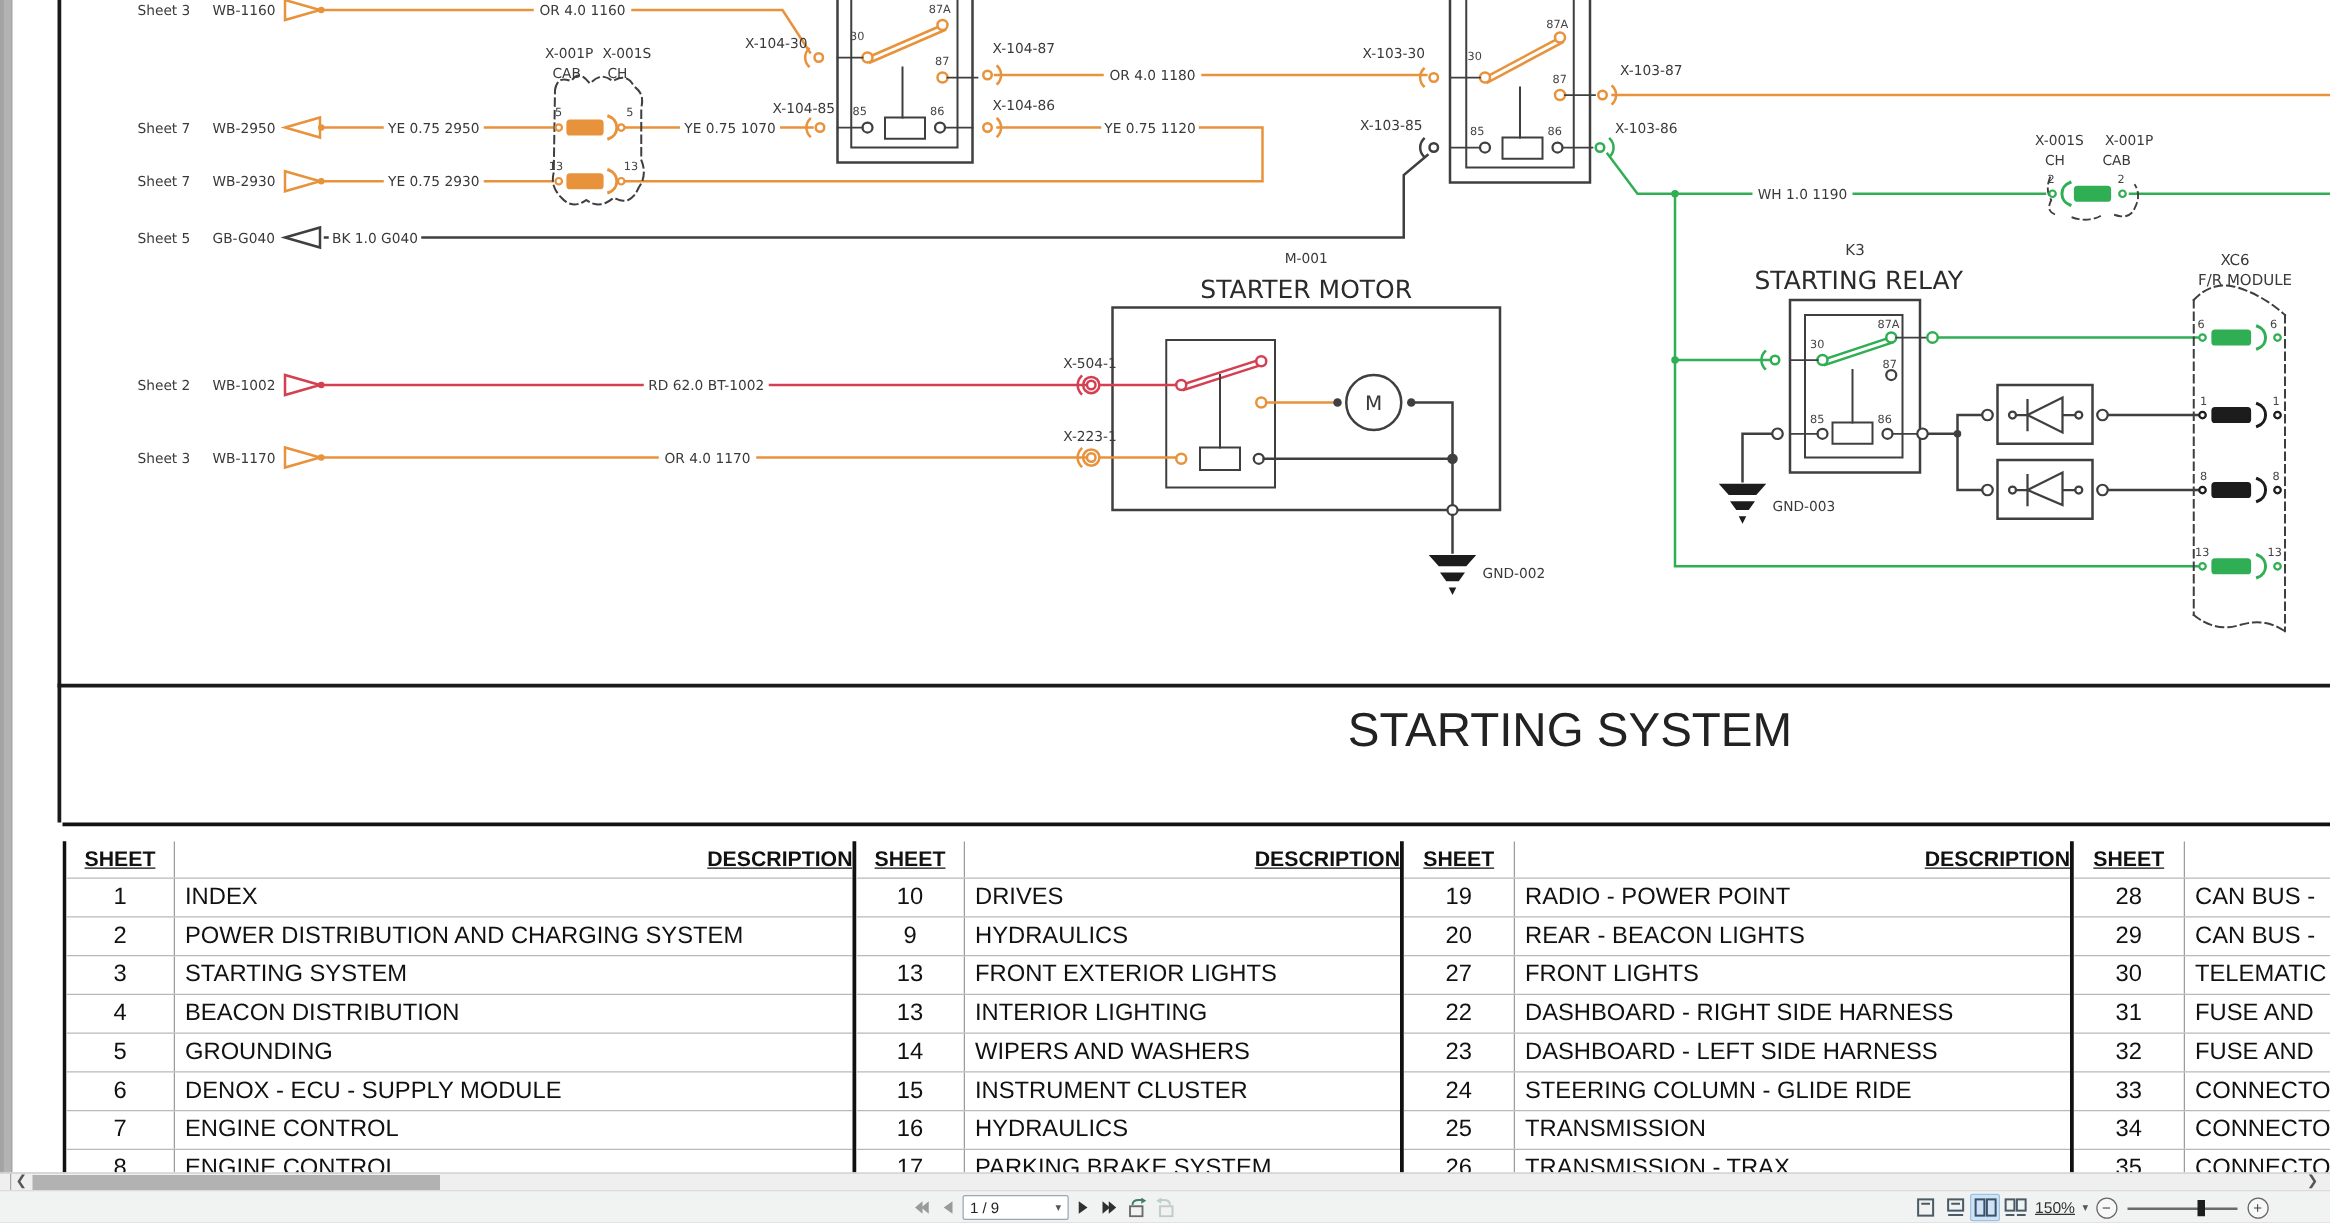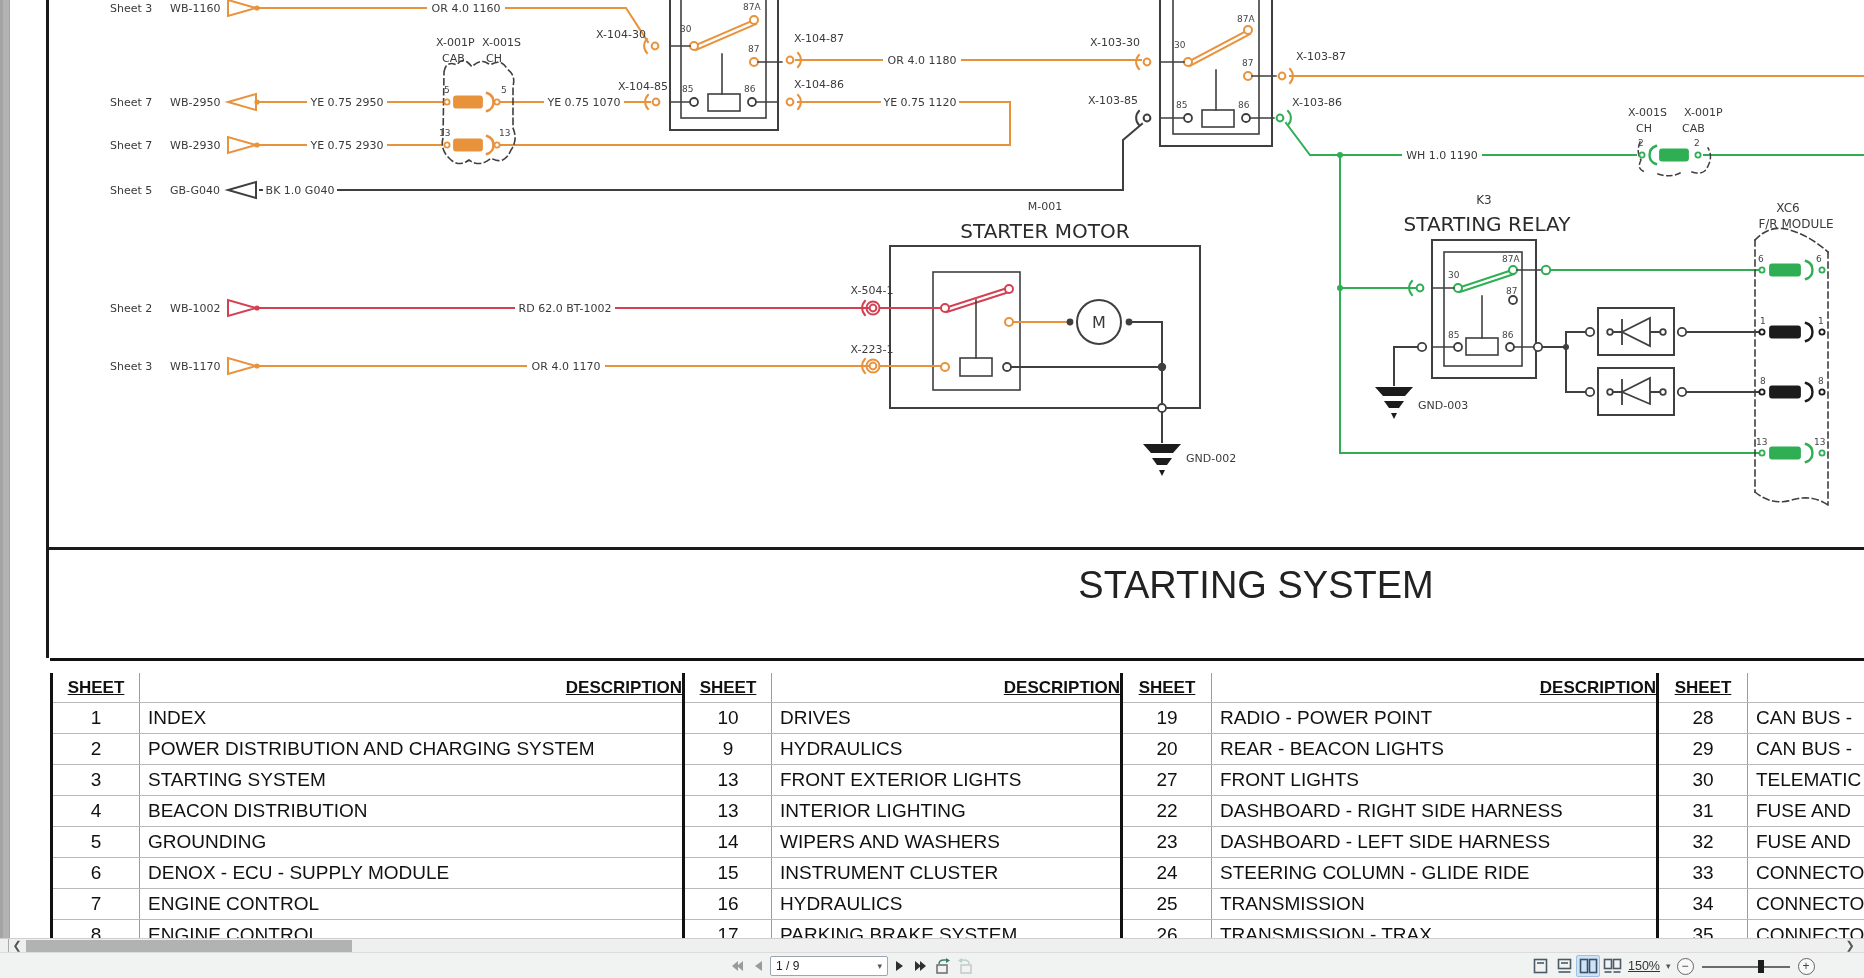--- a/index.html
+++ b/index.html
@@ -33,21 +33,21 @@
   #hscroll{position:absolute;left:0;top:938px;width:1864px;height:14px;background:#efefef;border-top:1px solid #cfcfcf;}
   #hscroll .larrow{position:absolute;left:8px;top:0;width:16px;height:14px;color:#555;font-size:11px;
     line-height:13px;text-align:center;border-left:1px solid #aaa;cursor:pointer;}
   #hscroll .rarrow{position:absolute;right:6px;top:0;width:16px;height:14px;color:#555;font-size:11px;
     line-height:13px;text-align:center;cursor:pointer;}
   #hscroll .thumb{position:absolute;left:26px;top:1px;width:326px;height:12px;background:#b2b2b2;}
   
   #toolbar{position:absolute;left:0;top:952px;width:1864px;height:26px;background:#f1f2f2;border-top:1px solid #dcdcdc;}
   .tb{position:absolute;top:3px;height:20px;display:flex;align-items:center;}
   .navbtn{width:22px;height:20px;display:flex;align-items:center;justify-content:center;cursor:pointer;}
-  #page-box{width:118px;height:20px;background:#fff;border:1px solid #9aa7b3;border-radius:2px;
+  #page-box{width:85px;height:20px;background:#fff;border:1px solid #9aa7b3;border-radius:2px;
     font-size:12px;color:#222;display:flex;align-items:center;padding:0 5px;box-sizing:border-box;cursor:text;}
   #page-box .val{flex:1;text-align:left;}
   #page-box .caret{color:#555;font-size:9px;}
   .viewicon{width:22px;height:20px;display:flex;align-items:center;justify-content:center;cursor:pointer;}
   .layicon{width:24px;height:22px;display:flex;align-items:center;justify-content:center;border-radius:2px;cursor:pointer;}
   .layicon.active{background:#cfe3f6;border:1px solid #9cc2e5;box-sizing:border-box;}
   #zoom-label{font-size:12.5px;color:#333;margin:0 4px;text-decoration:underline;}
   .zcaret{font-size:9px;color:#555;margin:0 6px 0 2px;}
   .zbtn{width:17px;height:17px;border:1px solid #666;border-radius:50%;color:#444;font-size:12px;
     line-height:15px;text-align:center;cursor:pointer;background:#f8f8f8;box-sizing:border-box;}

